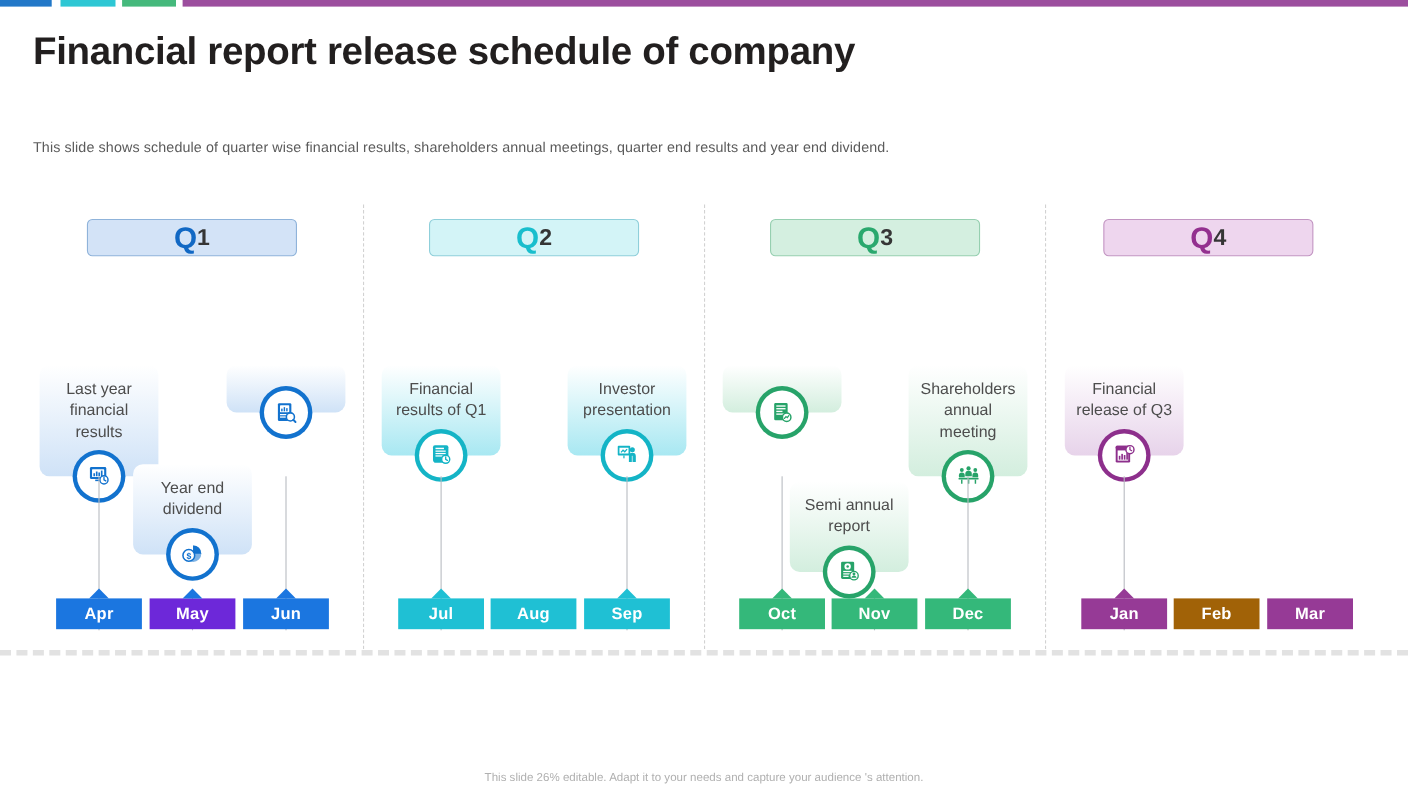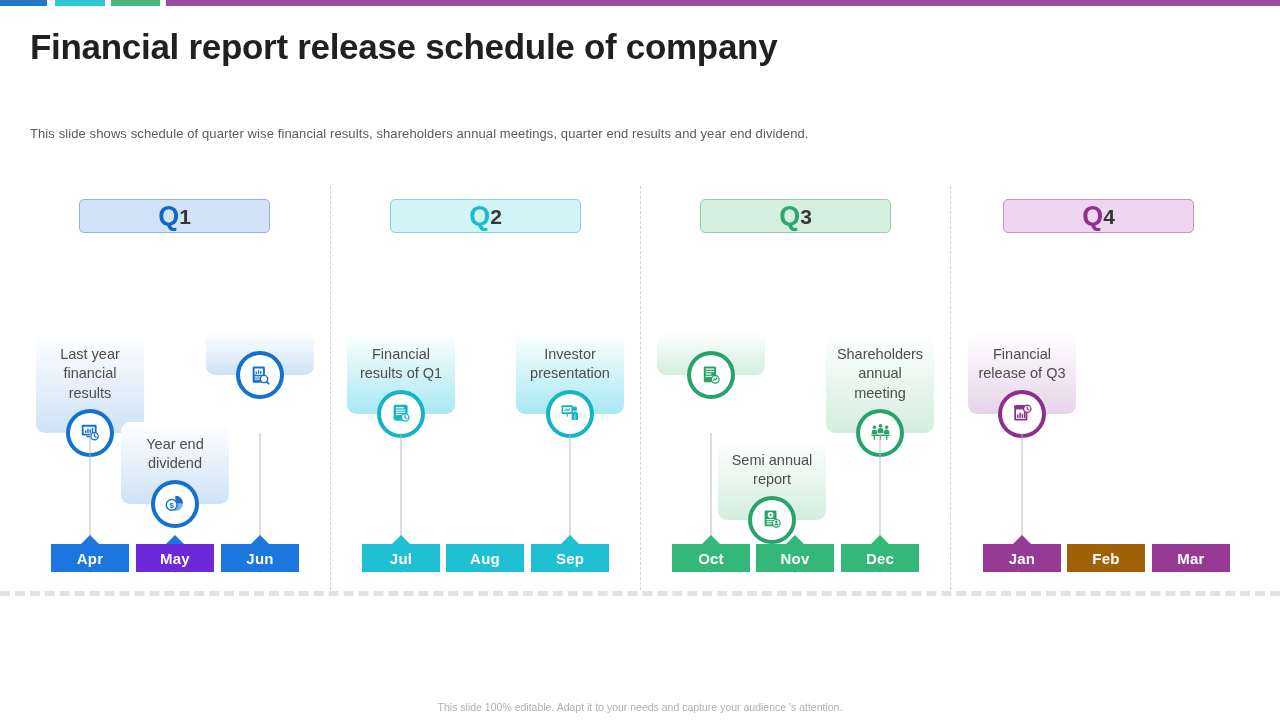--- a/index.html
+++ b/index.html
@@ -300,14 +300,14 @@
       <div class="month" style="left: 446px; background: rgb(31, 192, 212);">Aug</div>
       <div class="month" style="left: 531px; background: rgb(31, 192, 212);">Sep<span class="notch" style="border-bottom: 9px solid rgb(31, 192, 212);"></span></div>
       <div class="month" style="left: 672px; background: rgb(52, 184, 122);">Oct<span class="notch" style="border-bottom: 9px solid rgb(52, 184, 122);"></span></div>
       <div class="month" style="left: 756px; background: rgb(52, 184, 122);">Nov<span class="notch" style="border-bottom: 9px solid rgb(52, 184, 122);"></span></div>
       <div class="month" style="left: 841px; background: rgb(52, 184, 122);">Dec<span class="notch" style="border-bottom: 9px solid rgb(52, 184, 122);"></span></div>
       <div class="month" style="left: 983px; background: rgb(150, 58, 150);">Jan<span class="notch" style="border-bottom: 9px solid rgb(150, 58, 150);"></span></div>
       <div class="month" style="left: 1067px; background: #a16207;">Feb</div>
       <div class="month" style="left: 1152px; background: rgb(150, 58, 150);">Mar</div>
     </div>
 
-  <div id="footer-note">This slide 100% editable. Adapt it to your needs and capture your audience 's attention.</div>
+  <div id="footer-note">This slide 26% editable. Adapt it to your needs and capture your audience 's attention.</div>
 </div>
 
 </body></html>

